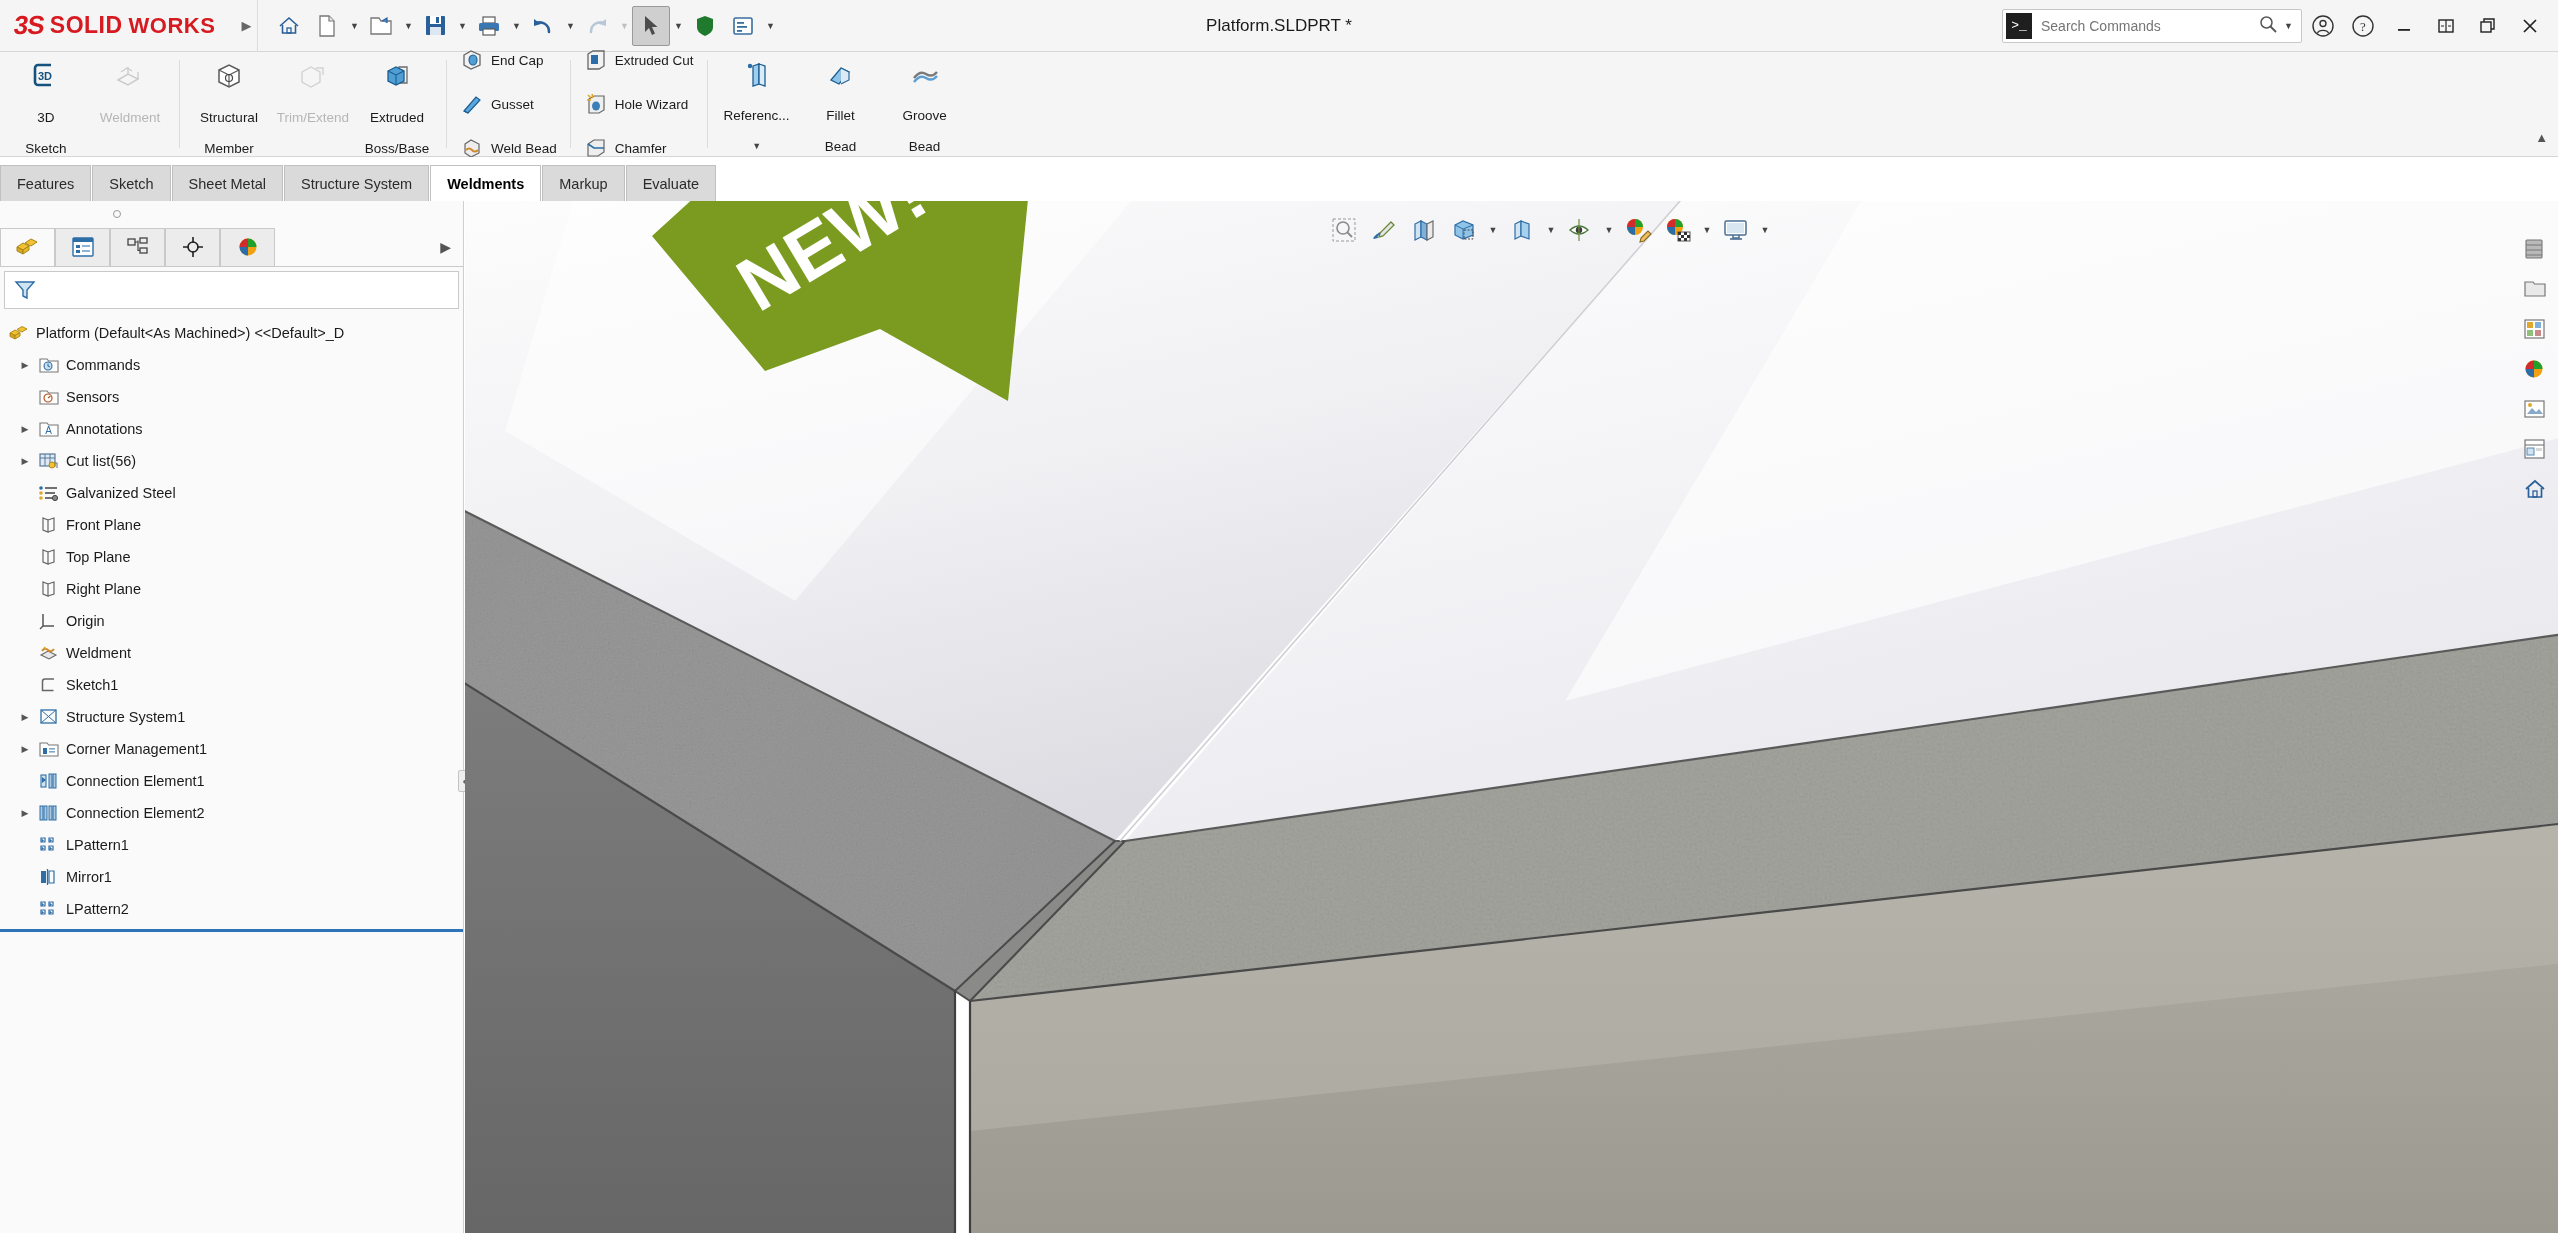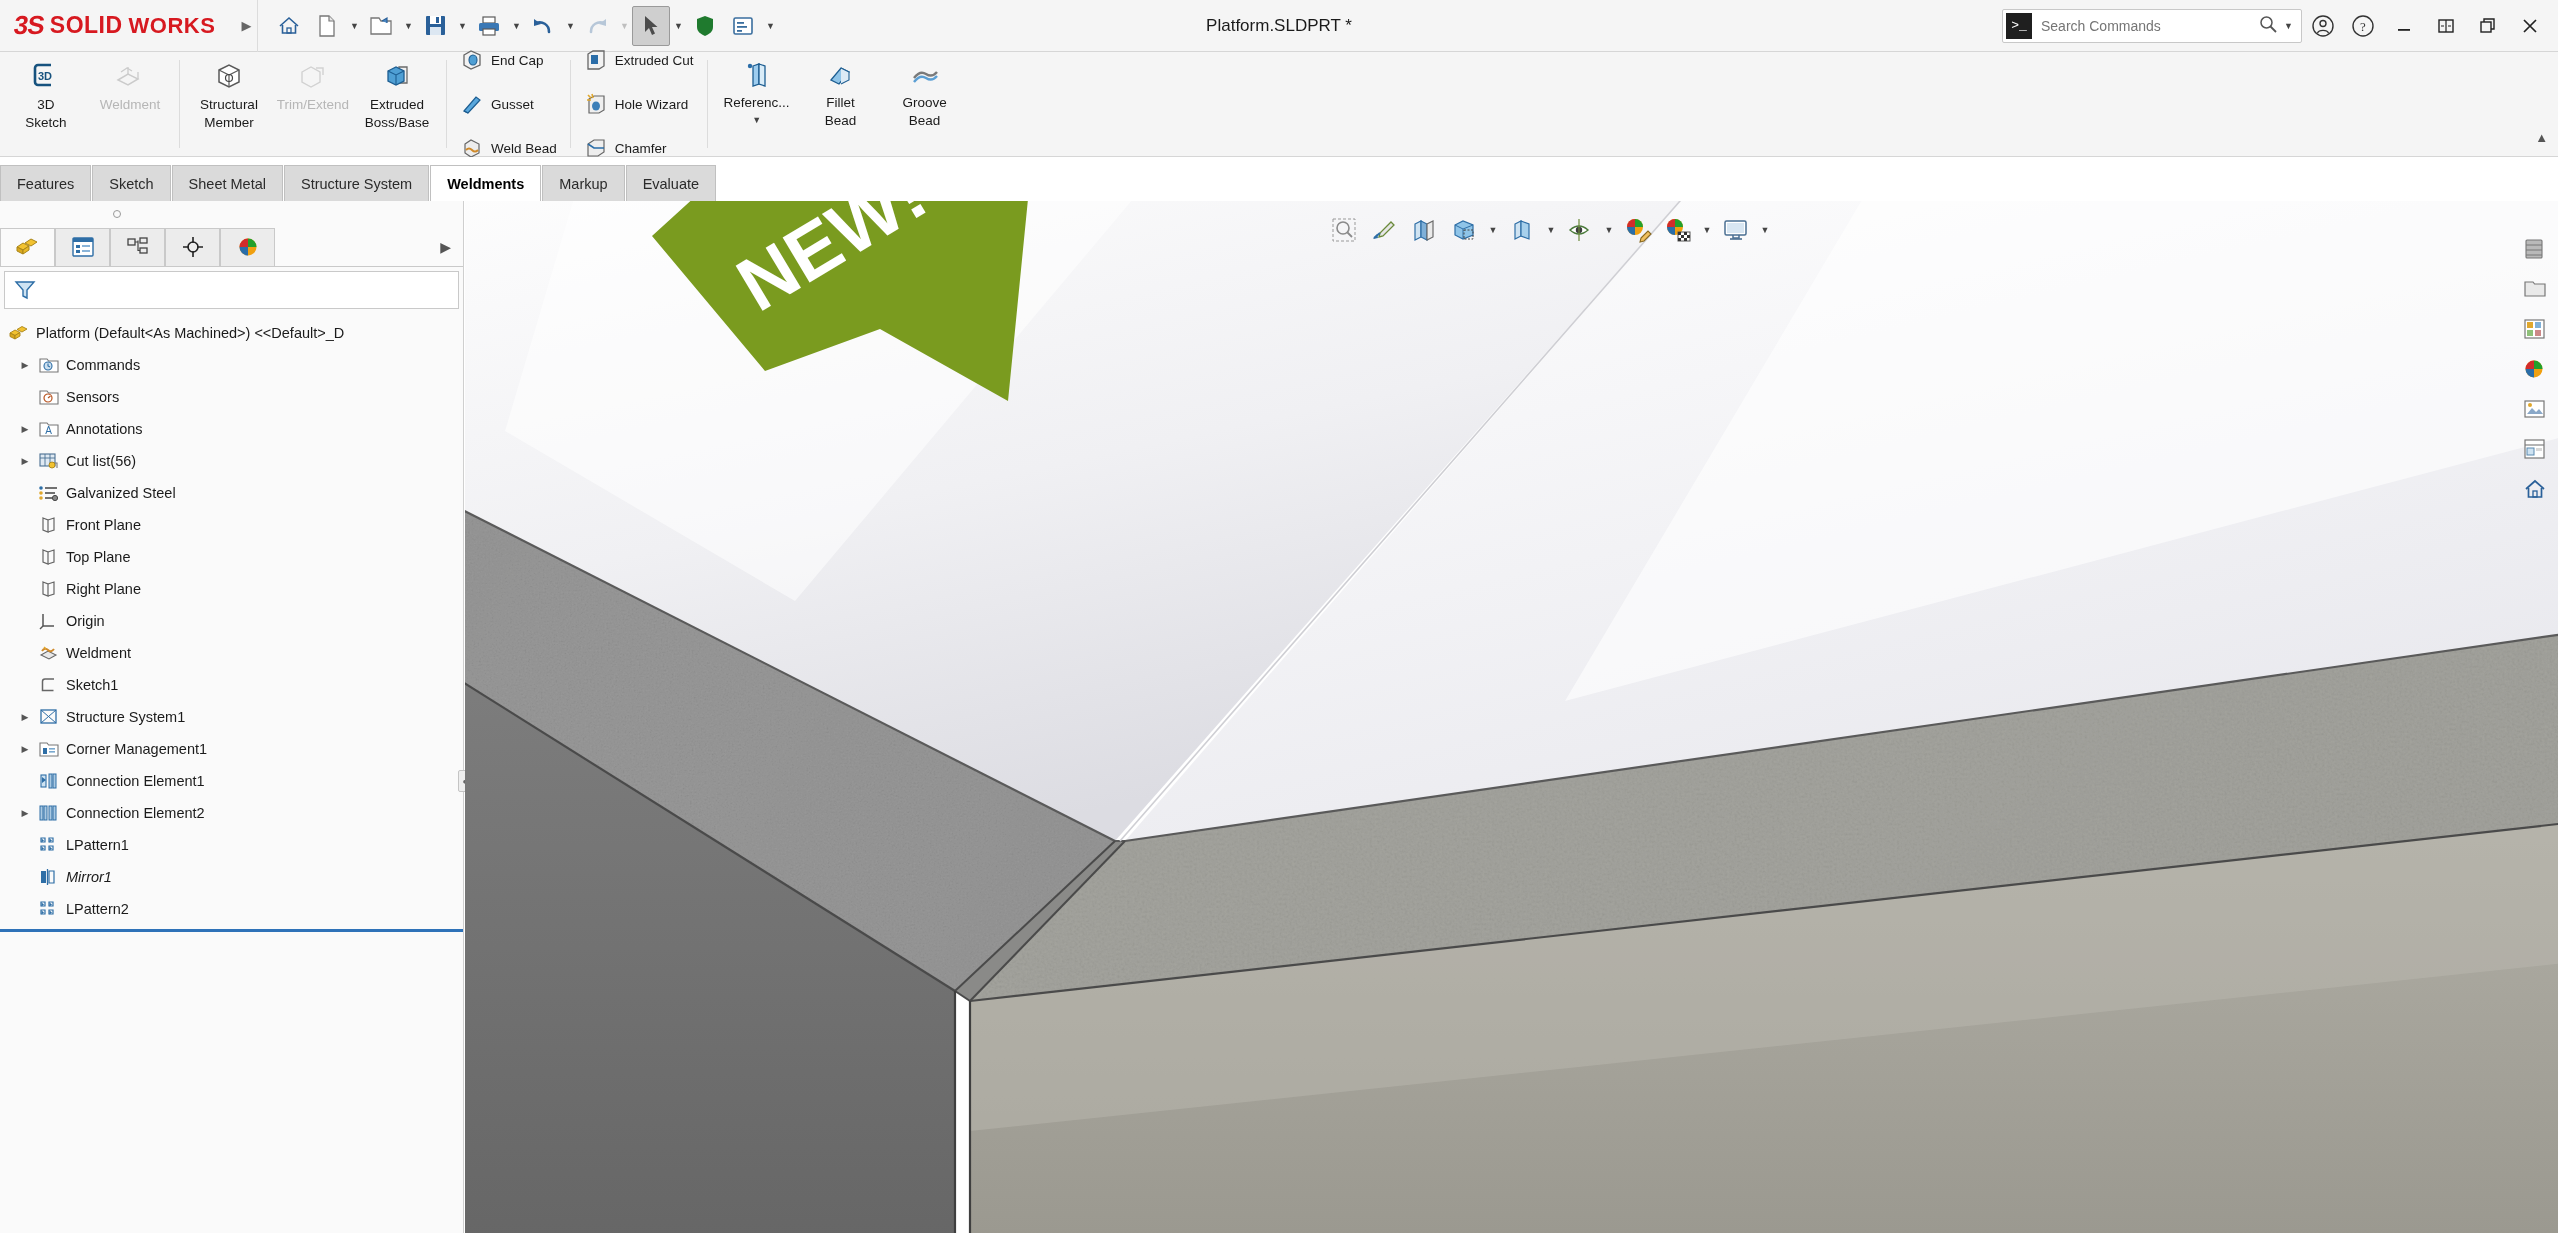--- a/index.html
+++ b/index.html
@@ -67,21 +67,21 @@
   .ribbon {
     position:absolute; top:52px; left:0; width:2558px; height:105px;
     background:#f5f5f5; border-bottom:1px solid #d6d6d6;
     display:flex; align-items:stretch;
   }
   .rgroup { display:flex; align-items:stretch; padding:0 4px; }
   .rsep { width:1px; background:#dcdcdc; margin:8px 3px; }
 
   .big-btn {
     width:84px; display:flex; flex-direction:column; align-items:center;
-    justify-content:flex-start; padding-top:8px; gap:3px;
+    justify-content:flex-start; padding-top:8px; gap:16px;
   }
   .big-btn .lbl {
     font-size:13.5px; color:#1b1b1b; text-align:center; line-height:15px;
   }
   .big-btn.dim .lbl { color:#b6b6b6; }
   .big-btn.dim svg { opacity:.38; }
 
   .small-col { display:flex; flex-direction:column; justify-content:center; padding:6px 4px; gap:20px; }
   .small-btn { display:flex; align-items:center; gap:7px; height:25px; padding:0 6px; }
   .small-btn .lbl { font-size:13.5px; color:#1b1b1b; white-space:nowrap; }
@@ -711,21 +711,21 @@
       <div class="trow" style="padding-left:36px;">
         <span class="tico">
           <svg width="22" height="20" viewBox="0 0 22 20">
               <path d="M3 3 h4 v4 h-4 z M11 3 h4 v4 h-4 z M3 11 h4 v4 h-4 z M11 11 h4 v4 h-4 z" fill="none" stroke="#2e6ea6" stroke-width="1.2"></path>
               <path d="M3.5 3.5 l2.5 2 l-2.5 2 z M11.5 3.5 l2.5 2 l-2.5 2 z M3.5 11.5 l2.5 2 l-2.5 2 z M11.5 11.5 l2.5 2 l-2.5 2 z" fill="#2e6ea6"></path>
             </svg>
         </span>
         <span class="tlbl">LPattern1</span>
       </div>
 
-      <div class="trow" style="padding-left:36px;font-style:italic;">
+      <div class="trow" style="padding-left:36px;">
         <span class="tico">
           <svg width="22" height="20" viewBox="0 0 22 20">
               <path d="M3 4 h5 v12 h-5 z" fill="#2e6ea6"></path>
               <path d="M11 4 h5 v12 h-5 z" fill="none" stroke="#2e6ea6" stroke-width="1.2"></path>
               <path d="M9.5 2 v16" stroke="#2e6ea6" stroke-width="1.3"></path>
             </svg>
         </span>
         <span class="tlbl">Mirror1</span>
       </div>
 

